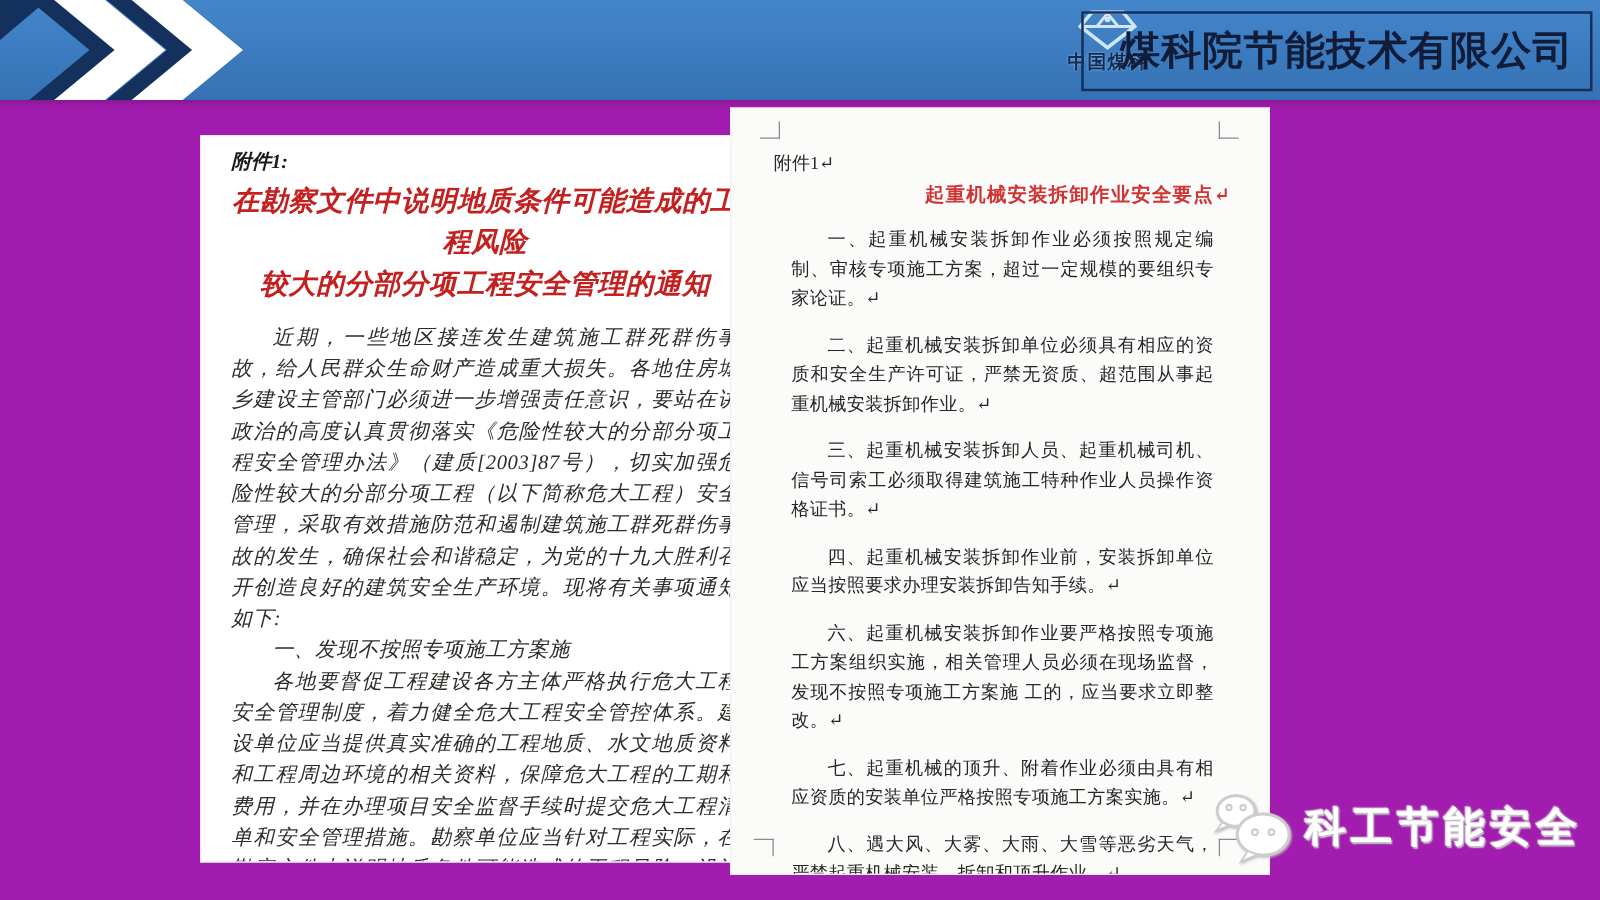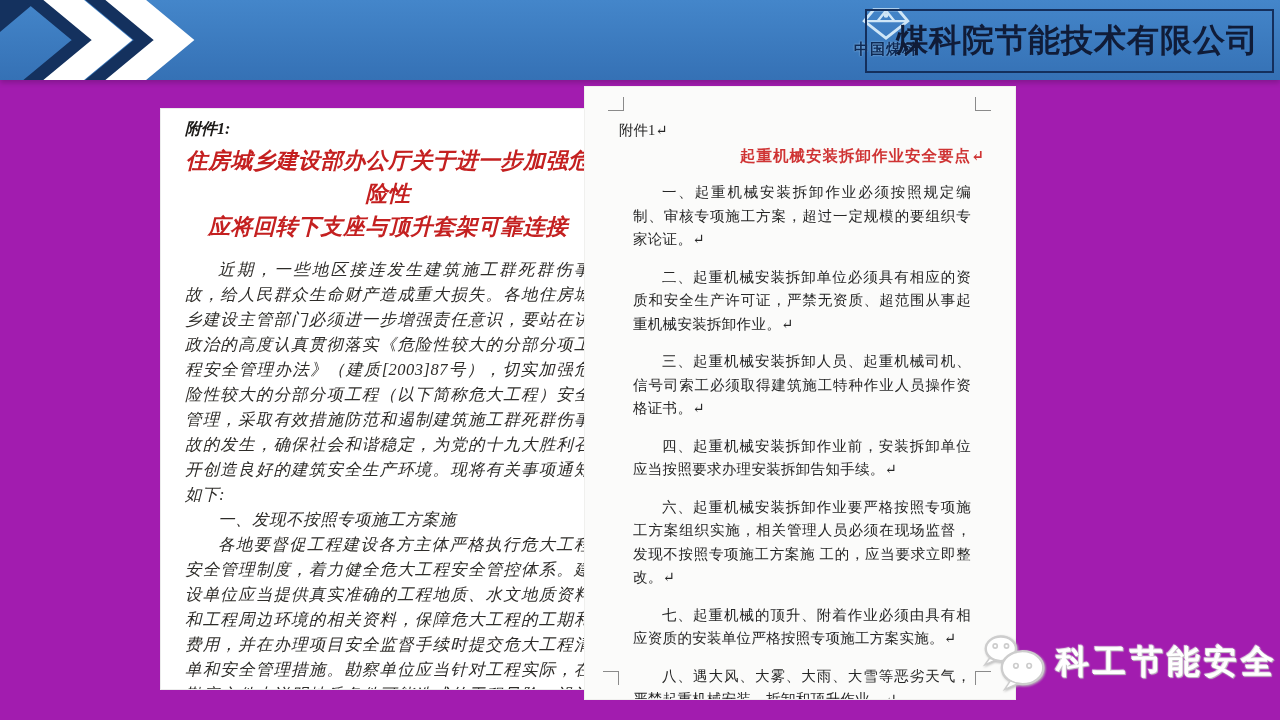--- a/index.html
+++ b/index.html
@@ -40,21 +40,21 @@
   .mark-tr{right:24px;top:10px;border-left:1px solid #8a8a8a;border-bottom:1px solid #8a8a8a;}
   .mark-bl{left:18px;bottom:14px;border-right:1px solid #8a8a8a;border-top:1px solid #8a8a8a;}
   .mark-br{right:24px;bottom:14px;border-left:1px solid #8a8a8a;border-top:1px solid #8a8a8a;}
   .rd-attachment{font-size:14.5px;margin:0 0 6px 0;}
   .rd-title{color:#cf3434;font-weight:700;font-size:15.5px;text-align:right;
             margin:0 0 6px 0;letter-spacing:1px;}
   .rd-body p{margin:14px;font-size:14.5px;line-height:23.5px;text-align:justify;text-indent:2em;
              letter-spacing:0.3px;}
 
   
-  .watermark{position:absolute;right:2px;bottom:28px;display:flex;align-items:center;gap:8px;}
+  .watermark{position:absolute;right:14px;bottom:28px;display:flex;align-items:center;gap:8px;}
   .wechat-icon{filter:drop-shadow(1px 1px 1px #bdbdbd);}
   .wm-text{font-size:33px;font-weight:700;color:#ffffff;letter-spacing:4px;white-space:nowrap;
            text-shadow:1px 1px 1px #c3c3c3,-1px -1px 1px #eaeaea,0 0 2px #cfcfcf;}
 </style>
 </head>
 <body>
 
 <div class="slide">
 
   <div class="header">
@@ -77,22 +77,22 @@
     </div>
 
     <div class="company-box">
       <span class="company-name">煤科院节能技术有限公司</span>
     </div>
   </div>
 
   <div class="left-doc">
     <div class="ld-attachment">附件1:</div>
     <div class="ld-title">
-      <div>住房城乡建设部办公厅关于进一步加强危险性</div>
-      <div>应将回转下支座与顶升套架可靠连接</div>
+      <div>在勘察文件中说明地质条件可能造成的工程风险</div>
+      <div>较大的分部分项工程安全管理的通知</div>
     </div>
     <div class="ld-body">
       <p class="indent">近期，一些地区接连发生建筑施工群死群伤事故，给人民群众生命财产造成重大损失。各地住房城乡建设主管部门必须进一步增强责任意识，要站在讲政治的高度认真贯彻落实《危险性较大的分部分项工程安全管理办法》（建质[2003]87号），切实加强危险性较大的分部分项工程（以下简称危大工程）安全管理，采取有效措施防范和遏制建筑施工群死群伤事故的发生，确保社会和谐稳定，为党的十九大胜利召开创造良好的建筑安全生产环境。现将有关事项通知如下:</p>
       <p class="indent">一、发现不按照专项施工方案施</p>
       <p class="indent">各地要督促工程建设各方主体严格执行危大工程安全管理制度，着力健全危大工程安全管控体系。建设单位应当提供真实准确的工程地质、水文地质资料和工程周边环境的相关资料，保障危大工程的工期和费用，并在办理项目安全监督手续时提交危大工程清单和安全管理措施。勘察单位应当针对工程实际，在勘察文件中说明地质条件可能造成的工程风险。设计单位应当在设计文件中列出可能涉及到的危大工程，并提出保障工程周边环境安</p>
     </div>
   </div>
 
   <div class="right-doc">
     <div class="mark mark-tl"></div>

